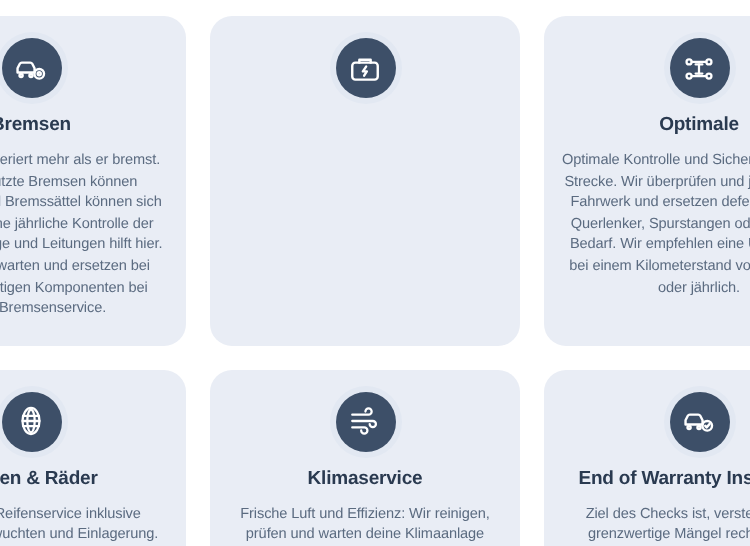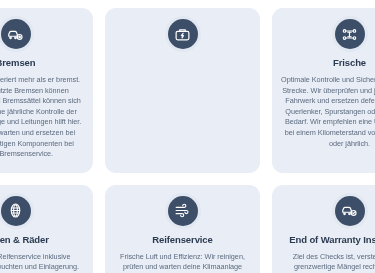--- a/index.html
+++ b/index.html
@@ -93,21 +93,21 @@
     <span class="icon-wrap">
       <svg width="17" height="17" viewBox="0 0 24 24" fill="none" stroke="#ffffff" stroke-width="1.6" stroke-linecap="round" stroke-linejoin="round">
         <circle cx="5" cy="7" r="1.8"></circle>
           <circle cx="19" cy="7" r="1.8"></circle>
         <circle cx="5" cy="17" r="1.8"></circle>
           <circle cx="19" cy="17" r="1.8"></circle>
         <path d="M6.8 7h10.4M6.8 17h10.4M12 8.8v6.4"></path>
         <path d="M9.6 8.8h4.8M9.6 15.2h4.8"></path>
       </svg>
     </span>
-    <div class="card-title">Frische</div>
+    <div class="card-title">Optimale</div>
     <div class="card-body">Optimale Kontrolle und Sicherheit auf jeder Strecke. Wir überprüfen und justieren dein Fahrwerk und ersetzen defekte Teile wie Querlenker, Spurstangen oder Lager bei Bedarf. Wir empfehlen eine Überprüfung bei einem Kilometerstand von 20'000 km oder jährlich.</div>
   </div>
 
   <div class="card">
     <span class="icon-wrap">
       <svg width="17" height="17" viewBox="0 0 24 24" fill="none" stroke="#ffffff" stroke-width="1.6" stroke-linecap="round" stroke-linejoin="round">
         <ellipse cx="12" cy="12" rx="6" ry="9.2"></ellipse>
         <ellipse cx="12" cy="12" rx="2.6" ry="8"></ellipse>
         <path d="M6.4 8.4h11.2M6.1 12h11.8M6.4 15.6h11.2"></path>
       </svg>
@@ -117,21 +117,21 @@
   </div>
 
   <div class="card">
     <span class="icon-wrap">
       <svg width="17" height="17" viewBox="0 0 24 24" fill="none" stroke="#ffffff" stroke-width="1.6" stroke-linecap="round" stroke-linejoin="round">
         <path d="M3 7.5h11.5a2.2 2.2 0 1 0-2.2-2.2"></path>
         <path d="M3 12h14.5a2.2 2.2 0 1 1-2.2 2.2"></path>
         <path d="M3 16.5h8.5a2.2 2.2 0 1 1-2.2 2.2"></path>
       </svg>
     </span>
-    <div class="card-title">Reifenservice</div>
+    <div class="card-title">Klimaservice</div>
     <div class="card-body">Frische Luft und Effizienz: Wir reinigen, prüfen und warten deine Klimaanlage inklusive Filter und Wärmepumpe.</div>
   </div>
 
   <div class="card">
     <span class="icon-wrap">
       <svg width="17" height="17" viewBox="0 0 24 24" fill="none" stroke="#ffffff" stroke-width="1.7" stroke-linecap="round" stroke-linejoin="round">
         <path d="M2.5 14.5h12v-3l-1.6-3.2a1.6 1.6 0 0 0-1.4-.8H5.5a1.6 1.6 0 0 0-1.4.8L2.5 11.5z"></path>
         <circle cx="5" cy="16.6" r="1.1"></circle>
           <circle cx="12" cy="16.6" r="1.1"></circle>
         <circle cx="17.8" cy="15.4" r="3.4"></circle>

